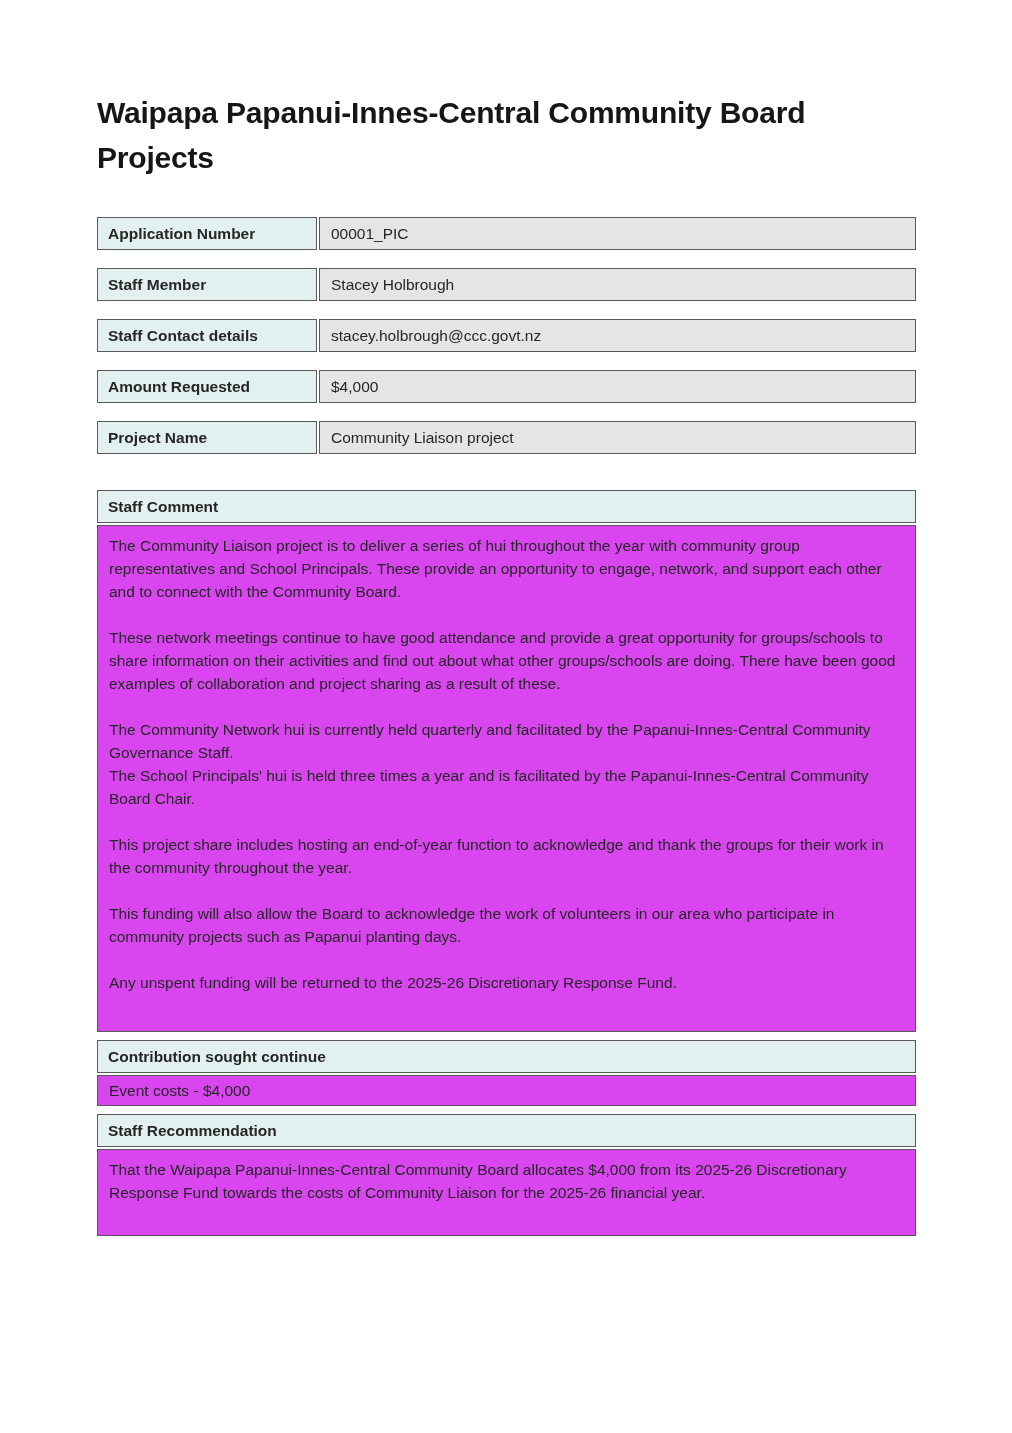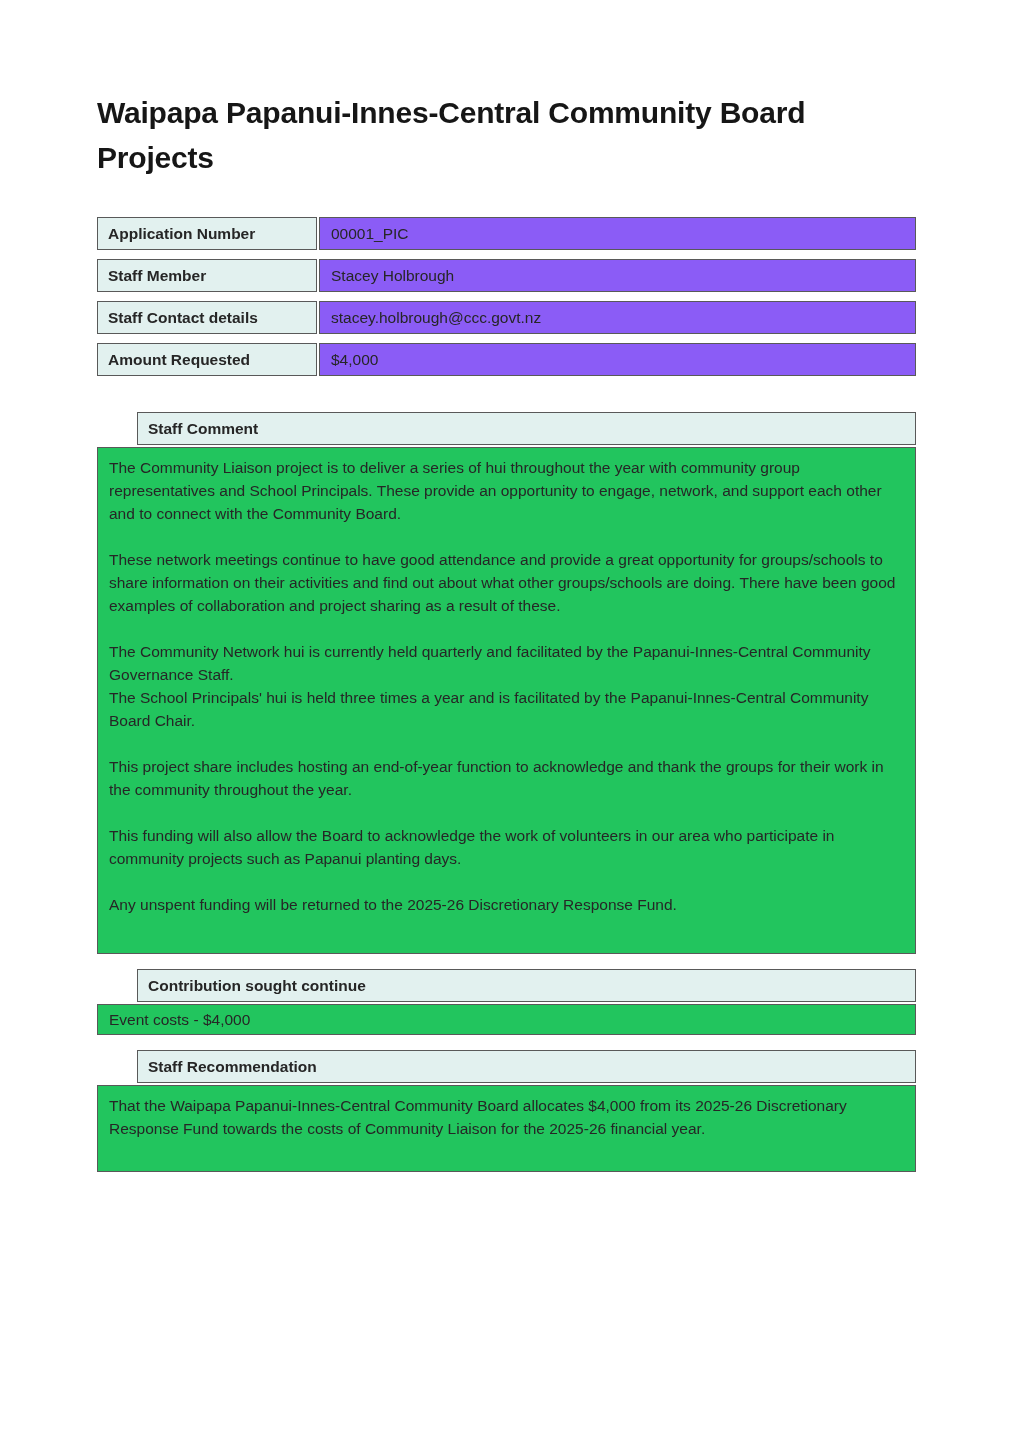--- a/index.html
+++ b/index.html
@@ -30,50 +30,49 @@
   h1.doc-title {
     margin: 0 0 37px 0;
     font-size: 30px;
     line-height: 45px;
     font-weight: 700;
     color: var(--title);
     letter-spacing: -0.2px;
   }
   
   .info-table { margin-bottom: 36px; }
-  .info-row { display: flex; margin-bottom: 9px; justify-content: flex-end; }
+  .info-row { display: flex; margin-bottom: 18px; justify-content: flex-end; }
   .info-label {
     width: 220px;
     flex: 0 0 220px;
     background: var(--header-bg);
     border: 1px solid var(--border);
     padding: 4px 10px;
     font-weight: 700;
   }
   .info-value {
     flex: 1;
     margin-left: 2px;
-    background: #8b5cf6;
+    background: #e5e5e5;
     border: 1px solid var(--border);
     padding: 4px 11px;
   }
   
   .section-header {
     background: var(--header-bg);
     border: 1px solid var(--border);
     padding: 4px 10px;
     font-weight: 700;
     margin-bottom: 2px;
-    margin-left: 40px;
   }
   .section-body {
-    background: #22c55e;
+    background: #d946ef;
     border: 1px solid var(--border);
     padding: 8px 11px 14px 11px;
-    margin-bottom: 15px;
+    margin-bottom: 8px;
   }
   .section-body p { margin: 0 0 23px 0; }
   .section-body p:last-child { margin-bottom: 23px; }
   .section-body.single-line { padding: 3px 11px; }
   .section-body.single-line p { margin: 0; }
   .section-body.recommendation { padding: 8px 11px 31px 11px; }
   .section-body.recommendation p { margin: 0; }
 </style>
 </head>
 <body>
@@ -92,20 +91,24 @@
       <div class="info-value">Stacey Holbrough</div>
     </div>
     <div class="info-row">
       <div class="info-label">Staff Contact details</div>
       <div class="info-value">stacey.holbrough@ccc.govt.nz</div>
     </div>
     <div class="info-row">
       <div class="info-label">Amount Requested</div>
       <div class="info-value">$4,000</div>
     </div>
+    <div class="info-row">
+      <div class="info-label">Project Name</div>
+      <div class="info-value">Community Liaison project</div>
+    </div>
   </div>
 
   <div>
     <div class="section-header">Staff Comment</div>
     <div class="section-body">
         <p>The Community Liaison project is to deliver a series of hui throughout the year with community group representatives and School Principals. These provide an opportunity to engage, network, and support each other and to connect with the Community Board.</p>
         <p>These network meetings continue to have good attendance and provide a great opportunity for groups/schools to share information on their activities and find out about what other groups/schools are doing. There have been good examples of collaboration and project sharing as a result of these.</p>
         <p>The Community Network hui is currently held quarterly and facilitated by the Papanui-Innes-Central Community Governance Staff.<br>The School Principals' hui is held three times a year and is facilitated by the Papanui-Innes-Central Community Board Chair.</p>
         <p>This project share includes hosting an end-of-year function to acknowledge and thank the groups for their work in the community throughout the year.</p>
         <p>This funding will also allow the Board to acknowledge the work of volunteers in our area who participate in community projects such as Papanui planting days.</p>

